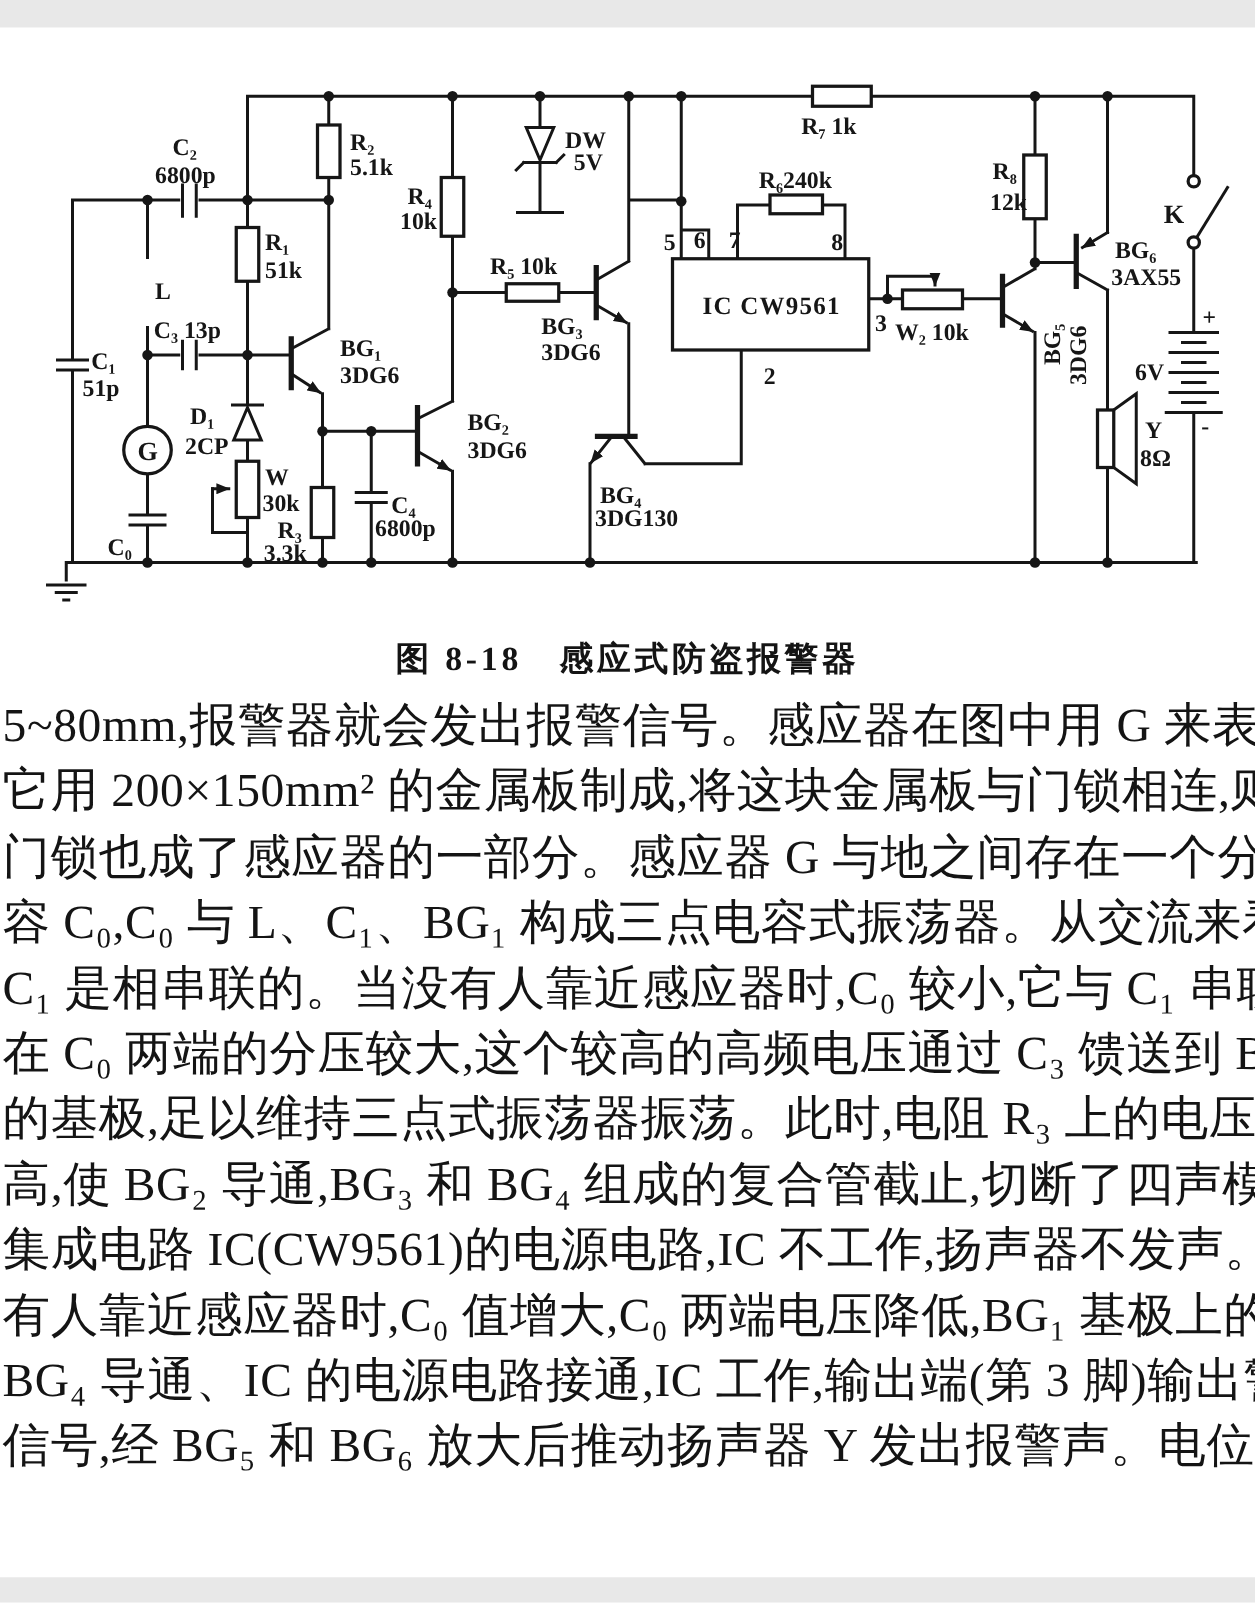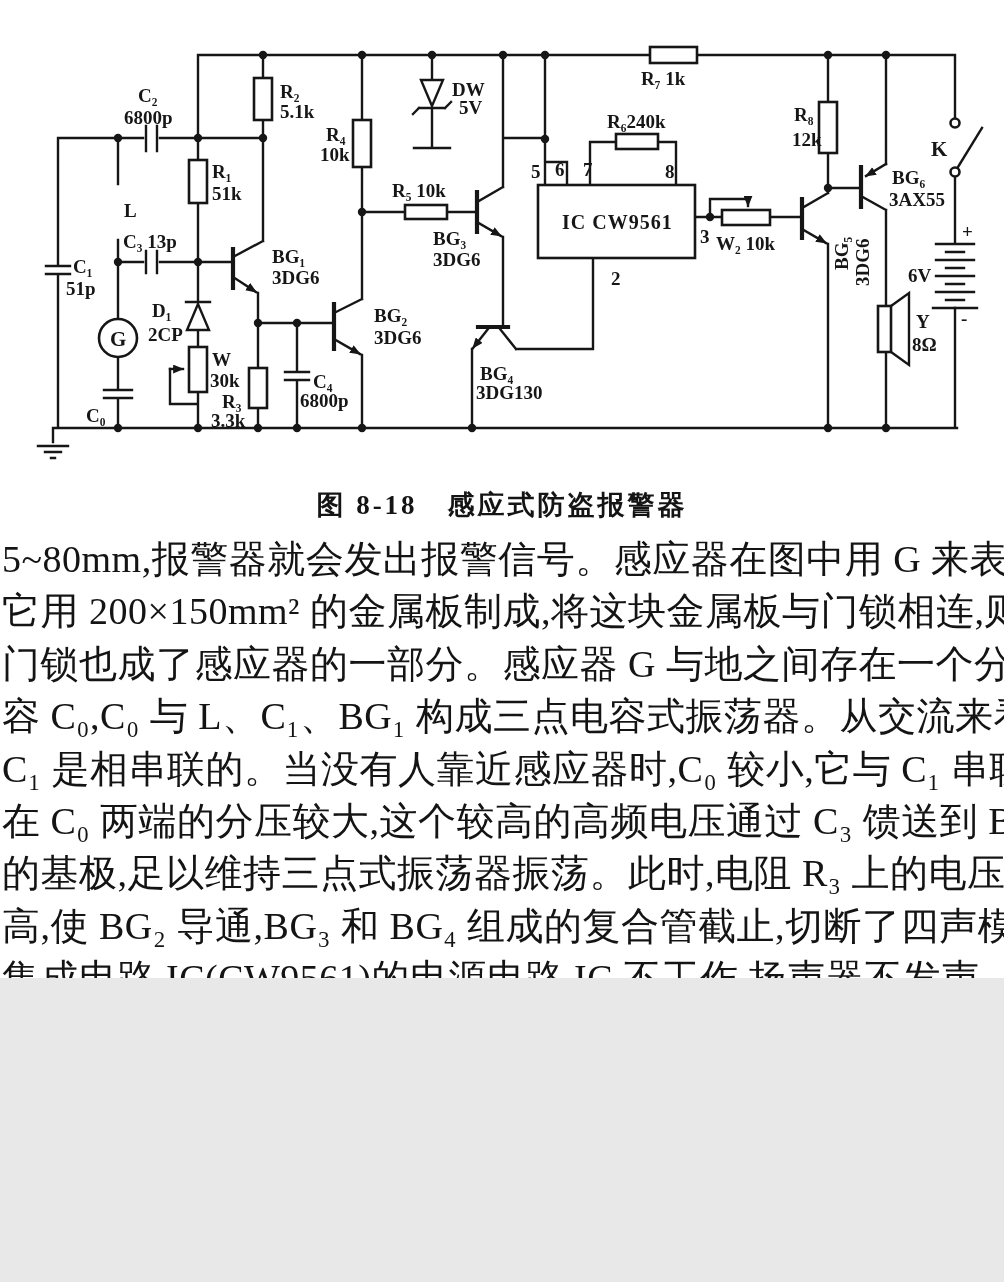--- a/index.html
+++ b/index.html
@@ -1,17 +1,17 @@
 <!DOCTYPE html>
 <html><head>
 <meta charset="utf-8">
 <style>
   html,body{margin:0;padding:0;background:#e8e8e8;}
-  .page{position:relative;width:1004px;height:978px;background:#ffffff;overflow:hidden;
-        font-family:"Liberation Serif","DejaVu Serif",serif;color:#141414;}
+  .page{position:relative;width:1004px;height:1240px;background:#ffffff;overflow:hidden;
+        font-family:"Liberation Serif","DejaVu Serif",serif;color:#141414;margin-top:22px;}
   svg.schem{position:absolute;left:0;top:0;}
   svg.schem .wire{stroke:#161616;stroke-width:2.4;fill:none;stroke-linecap:square;}
   svg.schem .thick{stroke:#161616;stroke-width:4.2;fill:none;stroke-linecap:square;}
   svg.schem .comp{stroke:#161616;stroke-width:2.6;fill:#ffffff;}
   svg.schem .dot{fill:#161616;stroke:none;}
   svg.schem .tri{fill:none;stroke:#161616;stroke-width:2.4;}
   svg.schem text{fill:#161616;font-family:"Liberation Serif","DejaVu Serif",serif;
                  font-weight:bold;font-size:19px;}
   svg.schem text.big{font-size:21px;}
   svg.schem text.ic{font-size:20px;letter-spacing:1px;}

